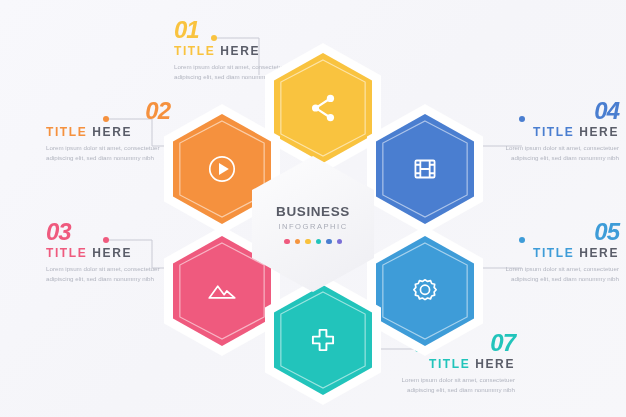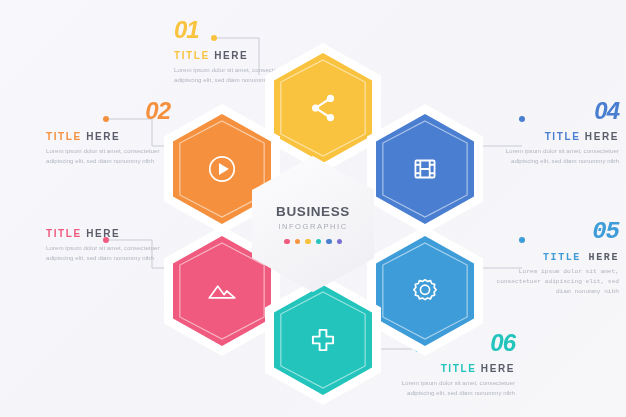--- a/index.html
+++ b/index.html
@@ -133,24 +133,24 @@
   .label-block.align-right { text-align: right; }
 
   .lb-number {
     font-size: 24px;
     font-weight: bold;
     font-style: italic;
     line-height: 0.98;
     letter-spacing: -1px;
   }
   .lb-title {
-    font-size: 10px;
+    font-size: 12px;
     font-weight: bold;
     letter-spacing: 1.6px;
-    margin-top: 8px;
+    margin-top: 2px;
     color: #5a5d69;
   }
   .lb-body {
     font-size: 6.2px;
     line-height: 1.62;
     color: #b2b5c0;
     margin-top: 4px;
   }
 
   .dot-marker {
@@ -325,50 +325,51 @@
     <div class="lb-number" style="color:#f5913e;text-align:right;">02</div>
     <div class="lb-title">
       <span style="color:#f5913e;">TITLE</span>
       <span>HERE</span>
     </div>
     <div class="lb-body">Lorem ipsum dolor sit amet, consectetuer adipiscing elit, sed diam nonummy nibh</div>
   </div>
   <div class="dot-marker" style="left:103px; top:116px; background:#f5913e;"></div>
 
   <div class="label-block" style="left:46px; top:220px;">
+    <div class="lb-number" style="color:#ef5a7e;">03</div>
     <div class="lb-title">
       <span style="color:#ef5a7e;">TITLE</span>
       <span>HERE</span>
     </div>
     <div class="lb-body">Lorem ipsum dolor sit amet, consectetuer adipiscing elit, sed diam nonummy nibh</div>
   </div>
   <div class="dot-marker" style="left:103px; top:237px; background:#ef5a7e;"></div>
 
   <div class="label-block align-right" style="left:495px; top:99px;">
     <div class="lb-number" style="color:#4a7ed0;">04</div>
     <div class="lb-title">
       <span style="color:#4a7ed0;">TITLE</span>
       <span>HERE</span>
     </div>
     <div class="lb-body">Lorem ipsum dolor sit amet, consectetuer adipiscing elit, sed diam nonummy nibh</div>
   </div>
   <div class="dot-marker" style="left:519px; top:116px; background:#4a7ed0;"></div>
 
-  <div class="label-block align-right" style="left:495px; top:220px;font-family:Liberation Mono, monospace;">
+  <div class="label-block align-right" style="left:495px; top:220px;">
     <div class="lb-number" style="color:#3e9cd8;">05</div>
     <div class="lb-title">
       <span style="color:#3e9cd8;">TITLE</span>
       <span>HERE</span>
     </div>
     <div class="lb-body">Lorem ipsum dolor sit amet, consectetuer adipiscing elit, sed diam nonummy nibh</div>
   </div>
   <div class="dot-marker" style="left:519px; top:237px; background:#3e9cd8;"></div>
 
   <div class="label-block align-right" style="left:391px; top:331px;">
-    <div class="lb-number" style="color:#22c4bb;">06</div>
+    <div class="lb-number" style="color:#22c4bb;">07</div>
     <div class="lb-title">
       <span style="color:#22c4bb;">TITLE</span>
       <span>HERE</span>
     </div>
     <div class="lb-body">Lorem ipsum dolor sit amet, consectetuer adipiscing elit, sed diam nonummy nibh</div>
   </div>
   <div class="dot-marker" style="left:415px; top:346px; background:#22c4bb;"></div>
 
 </div>
 

